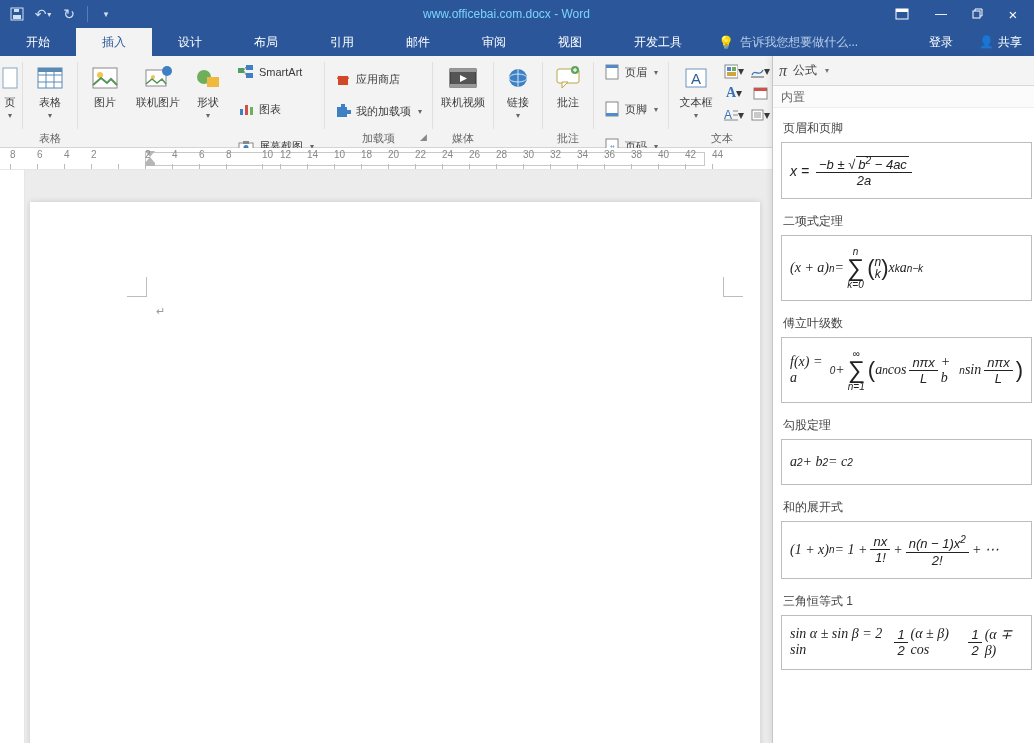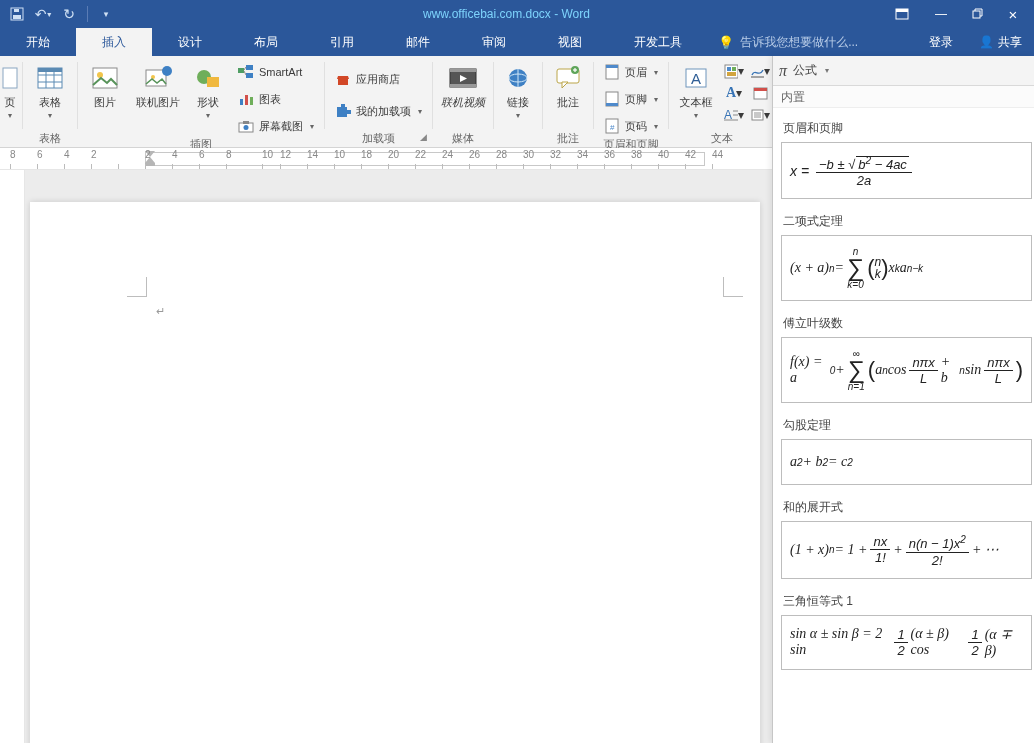--- a/index.html
+++ b/index.html
@@ -32,21 +32,21 @@
   .group-body { flex: 1; display: flex; align-items: flex-start; }
   .group-label { height: 16px; font-size: 11px; color: #666; text-align: center; padding-bottom: 1px; position:relative; }
   .group-label .launcher { position:absolute; right:3px; top:1px; font-size:9px; color:#888; }
   .sep { width: 1px; background: #e0e0e0; margin: 6px 0 18px 0; }
 
   .bigbtn { width: 50px; display: flex; flex-direction: column; align-items: center; padding-top: 4px; gap: 2px; font-size: 11px; color: #3b3b3b; }
   .bigbtn .bicon { width: 32px; height: 32px; display:flex; align-items:center; justify-content:center; }
   .bigbtn .blabel { text-align:center; line-height: 13px; }
   .bigbtn .dd { font-size: 8px; color:#666; }
 
-  .stackcol { display:flex; flex-direction:column; gap:5px; padding: 3px 4px 0 4px; }
+  .stackcol { display:flex; flex-direction:column; gap:15px; padding: 3px 4px 0 4px; }
   .smallbtn { height: 22px; display:flex; align-items:center; gap:5px; font-size: 11px; color:#3b3b3b; padding: 0 4px; white-space: nowrap; }
   .smallbtn .sicon { width:16px; height:16px; display:flex; align-items:center; justify-content:center; }
   .smallbtn .dd { font-size:8px; color:#666; margin-left:2px; }
 
   .iconstack { display:flex; flex-direction:column; gap:2px; padding:3px 3px 0 3px; }
   .iconstack .ic { width:20px; height:20px; display:flex; align-items:center; justify-content:center; font-size:12px; color:#3b3b3b; }
 
   
   svg { display:block; }
 
@@ -295,21 +295,21 @@
         </div>
       </div>
     </div>
     <div class="group-label"><span>加载项</span><span class="launcher">◢</span></div>
   </div>
 
   <div class="sep"></div>
 
   <div class="group">
     <div class="group-body">
-      <div class="bigbtn" style="width:56px;font-style:italic;">
+      <div class="bigbtn" style="width:56px;">
         <div class="bicon">
             <svg width="30" height="24">
               <rect x="2" y="3" width="26" height="18" fill="#555" stroke="#333"></rect>
               <rect x="2" y="3" width="26" height="3" fill="#999"></rect>
               <rect x="2" y="18" width="26" height="3" fill="#999"></rect>
               <polygon points="12,9 12,16 19,12.5" fill="#fff"></polygon>
             </svg>
           </div>
         <div class="blabel">联机视频</div>
       </div>

